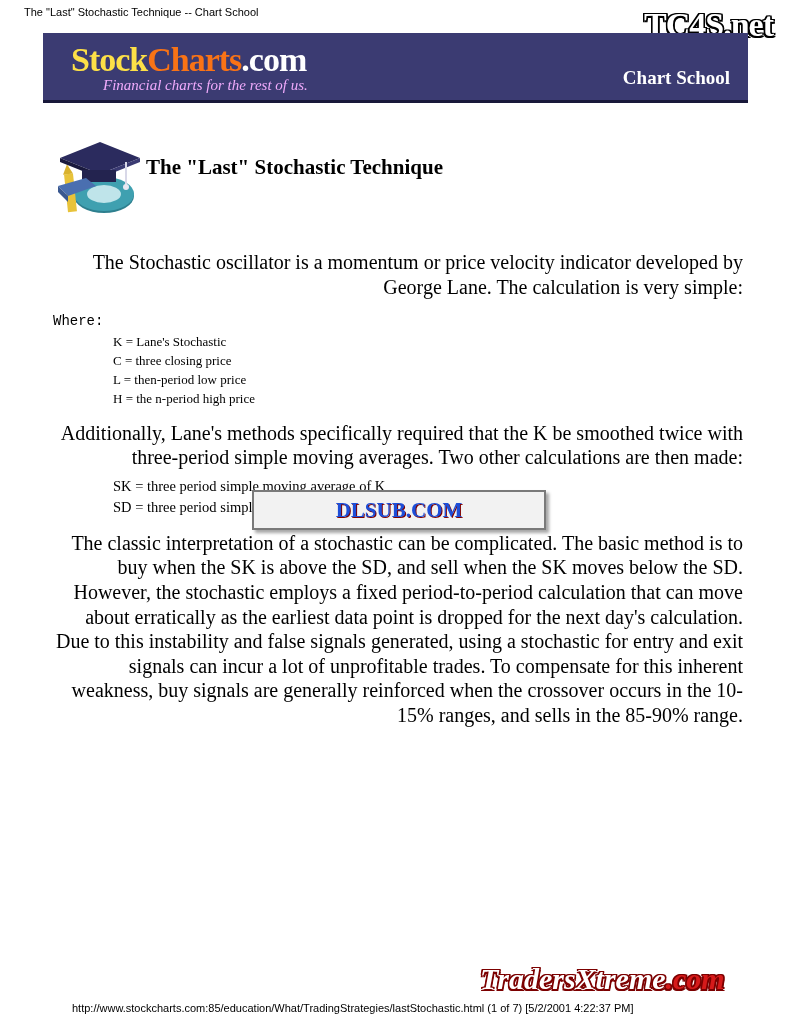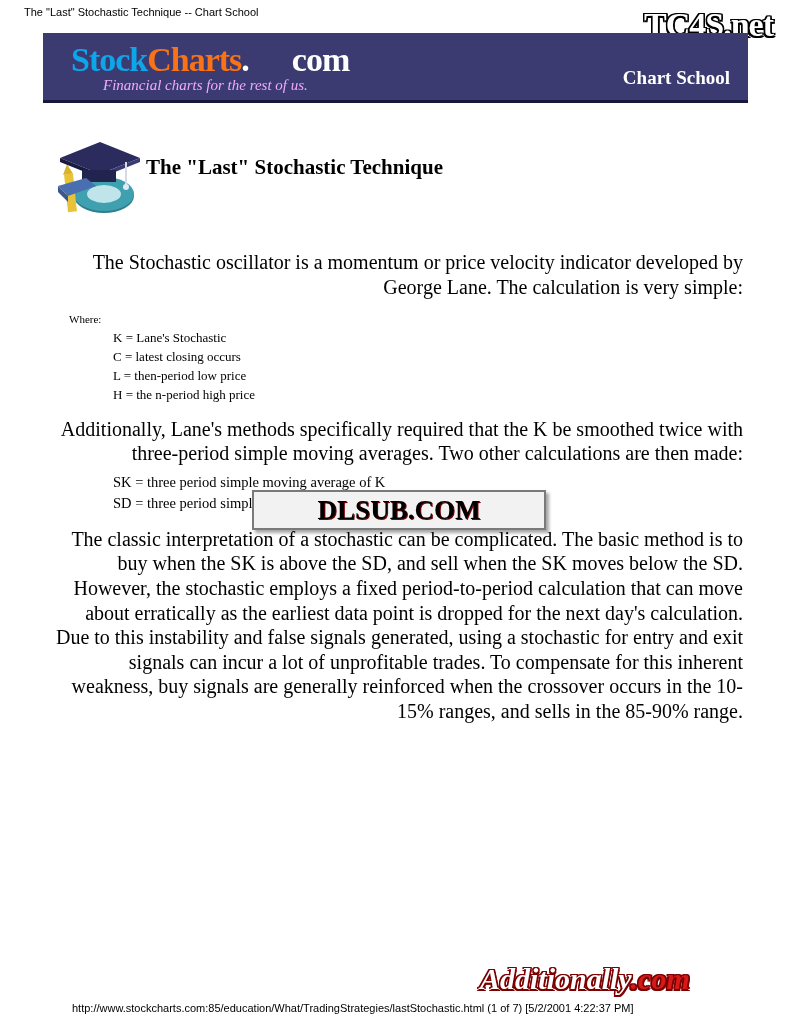--- a/index.html
+++ b/index.html
@@ -70,24 +70,24 @@
   .banner-logo {
     position: absolute;
     left: 28px;
     top: 8px;
     font-family: "Liberation Serif", serif;
     font-size: 34px;
     font-weight: bold;
     letter-spacing: -1px;
     white-space: nowrap;
   }
-  .logo-stock { color: #0ea5e9; }
+  .logo-stock { color: #fde047; }
   .logo-charts { color: #f97316; }
   .logo-dot { color: #ffffff; }
-  .logo-com { color: #ffffff; margin-left: 43px; }
+  .logo-com { color: #ffffff; }
   .banner-tag {
     position: absolute;
     left: 60px;
     top: 44px;
     font-family: "Liberation Serif", serif;
     font-style: italic;
     font-size: 15px;
     color: #f0abfc;
     white-space: nowrap;
   }
@@ -138,22 +138,23 @@
   }
   .formula {
     font-family: "DejaVu Sans Mono", monospace;
     font-size: 25px;
     font-weight: bold;
     margin: 18px 0 18px 14px;
     letter-spacing: 0px;
     white-space: nowrap;
   }
   .where-label {
-    font-size: 11px;
-    margin: 14px 0 4px 16px;
+    font-size: 14px;
+    margin: 14px 0 4px 0;
+    font-family: Liberation Mono, monospace;
   }
   .deflist {
     margin: 0 0 10px 0;
     padding: 0;
     list-style: none;
   }
   .deflist li {
     font-size: 13px;
     line-height: 1.45;
     margin-left: 60px;
@@ -181,22 +182,22 @@
     background: #f2f2f2;
     border: 2px solid #7a7a7a;
     box-shadow: 3px 3px 3px rgba(0,0,0,0.35);
     display: flex;
     align-items: center;
     justify-content: center;
   }
   .dlsub span {
     font-family: "Liberation Serif", serif;
     font-weight: bold;
-    font-size: 27px;
-    color: #000000;
+    font-size: 21px;
+    color: #1d4ed8;
     letter-spacing: 0px;
     text-shadow: 1px 1px 0 #7d0000;
     white-space: nowrap;
   }
 
   
   .tx-watermark {
     position: absolute;
     left: 480px;
     top: 962px;
@@ -252,34 +253,34 @@
 <div class="page-title">The "Last" Stochastic Technique</div>
 
 <div class="content">
   <p class="para">The Stochastic oscillator is a momentum or price velocity indicator developed by George Lane. The calculation is very simple:</p>
 
 
   <div class="where-label">Where:</div>
 
   <ul class="deflist">
     <li>K = Lane's Stochastic</li>
-    <li>C = latest closing occurs</li>
+    <li>C = three closing price</li>
     <li>L = then-period low price</li>
     <li>H = the n-period high price</li>
   </ul>
 
   <p class="para para2">Additionally, Lane's methods specifically required that the K be smoothed twice with three-period simple moving averages. Two other calculations are then made:</p>
 
   <ul class="deflist deflist2">
     <li>SK = three period simple moving average of K</li>
     <li>SD = three period simple moving average of SK</li>
   </ul>
 
   <p class="para para3">The classic interpretation of a stochastic can be complicated. The basic method is to buy when the SK is above the SD, and sell when the SK moves below the SD. However, the stochastic employs a fixed period-to-period calculation that can move about erratically as the earliest data point is dropped for the next day's calculation. Due to this instability and false signals generated, using a stochastic for entry and exit signals can incur a lot of unprofitable trades. To compensate for this inherent weakness, buy signals are generally reinforced when the crossover occurs in the 10-15% ranges, and sells in the 85-90% range.</p>
 </div>
 
 <div class="dlsub">
   <span>DLSUB.COM</span>
 </div>
 
-<div class="tx-watermark"><span>Additionally</span><span class="tx-red">.com</span></div>
+<div class="tx-watermark"><span>TradersXtreme</span><span class="tx-red">.com</span></div>
 
 <div class="print-footer">http://www.stockcharts.com:85/education/What/TradingStrategies/lastStochastic.html (1 of 7) [5/2/2001 4:22:37 PM]</div>
 
 </body></html>

